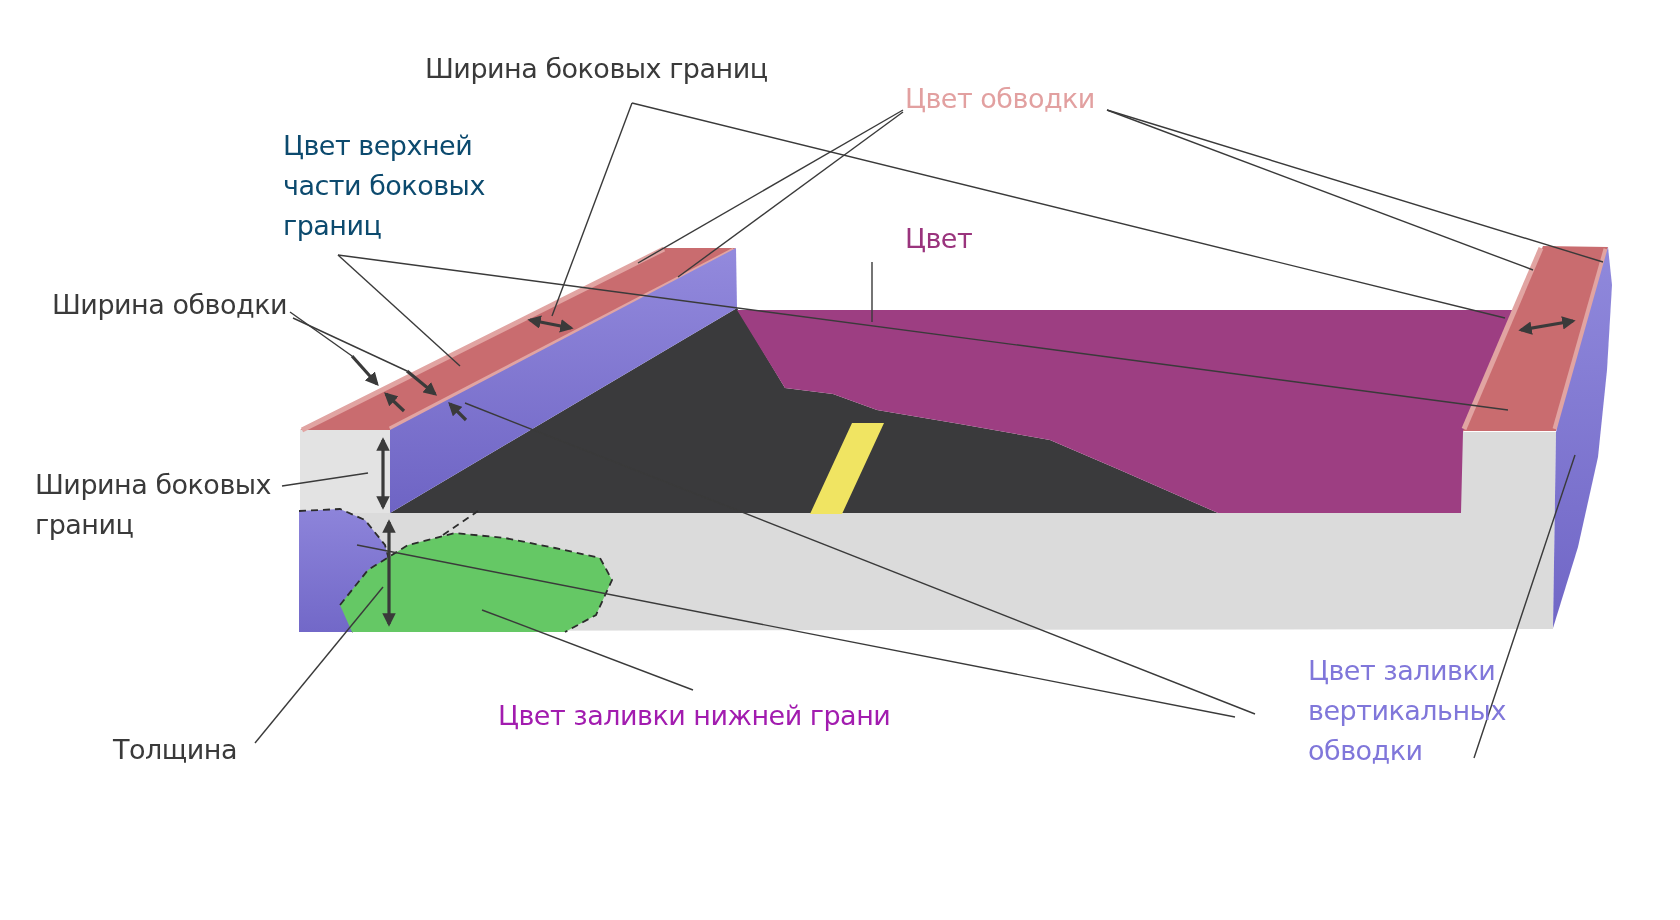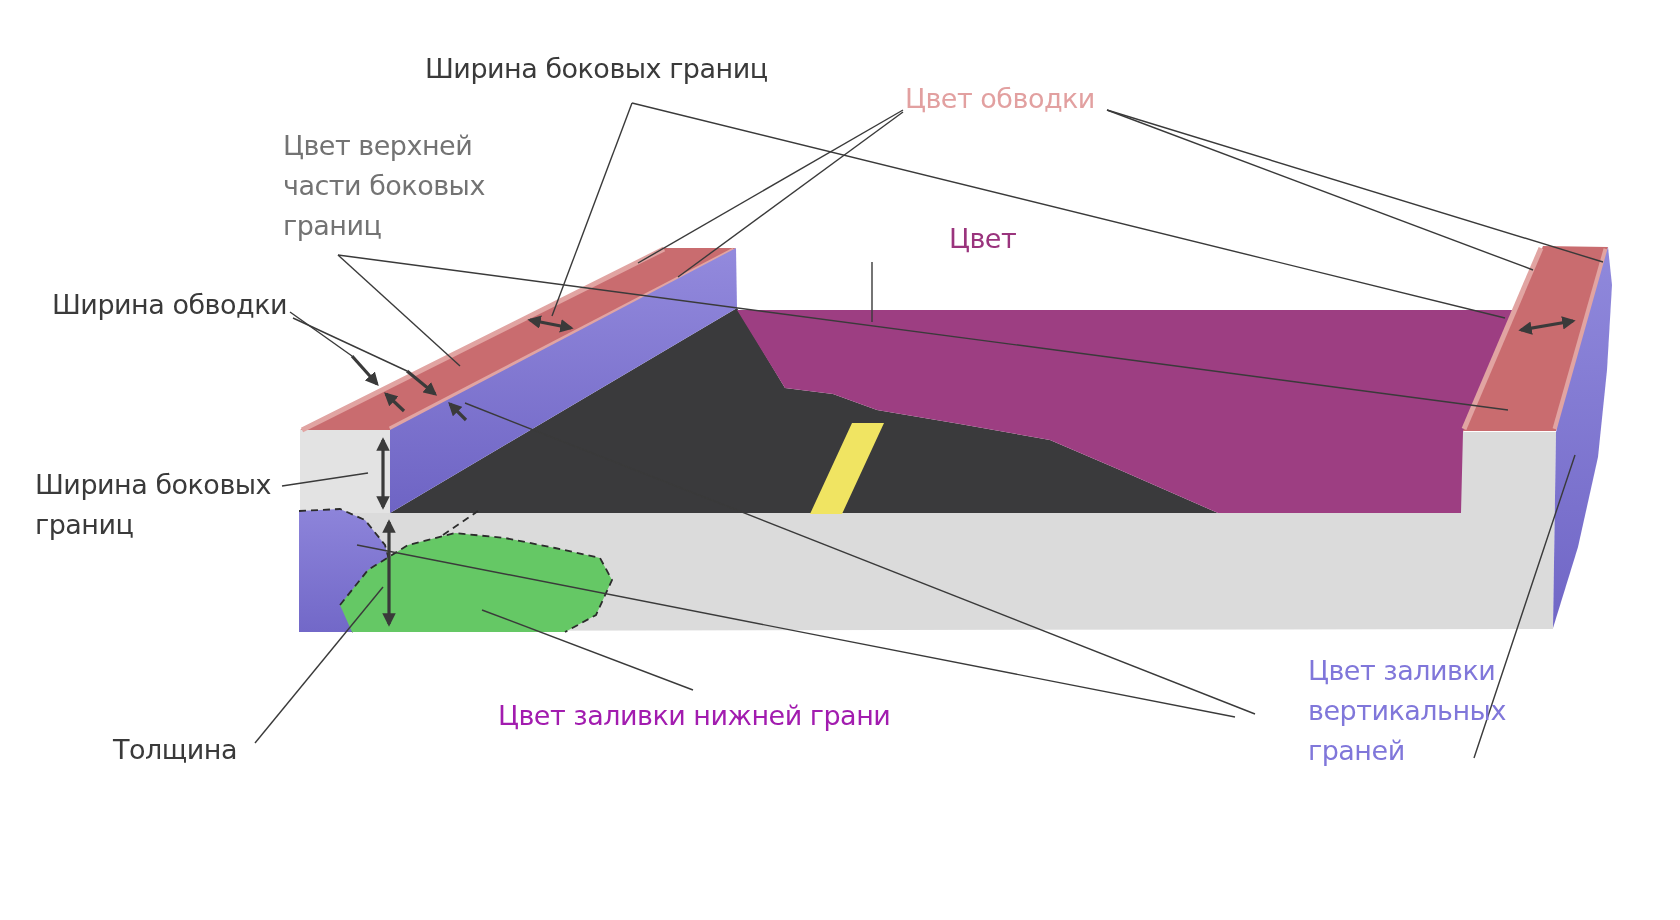--- a/index.html
+++ b/index.html
@@ -86,38 +86,38 @@
       <line x1="407" y1="371" x2="435" y2="394" marker-end="url(#ah)"></line>
       <line x1="404" y1="411" x2="386" y2="394" marker-end="url(#ah)"></line>
       <line x1="466" y1="420" x2="450" y2="404" marker-end="url(#ah)"></line>
     </g>
   </svg>
 
   <div class="lbl" style="left: 425px; top: 49px; color: rgb(58, 58, 58);">Ширина боковых границ</div>
 
   <div class="lbl" style="left: 905px; top: 79px; color: rgb(226, 160, 160);">Цвет обводки</div>
 
-  <div class="lbl" style="left: 283px; top: 126px; color: #737373;">
+  <div class="lbl" style="left: 283px; top: 126px; color: #0c4a6e;">
     <div>Цвет верхней</div>
     <div>части боковых</div>
     <div>границ</div>
   </div>
 
-  <div class="lbl" style="left: 905px; top: 219px; color: rgb(154, 52, 125); margin-left: 44px;">Цвет</div>
+  <div class="lbl" style="left: 905px; top: 219px; color: rgb(154, 52, 125);">Цвет</div>
 
   <div class="lbl" style="left: 52px; top: 285px; color: rgb(58, 58, 58);">Ширина обводки</div>
 
   <div class="lbl" style="left: 35px; top: 465px; color: rgb(58, 58, 58);">
     <div>Ширина боковых</div>
     <div>границ</div>
   </div>
 
   <div class="lbl" style="left: 113px; top: 730px; color: rgb(58, 58, 58);">Толщина</div>
 
   <div class="lbl" style="left: 498px; top: 696px; color: #a21caf;">Цвет заливки нижней грани</div>
 
   <div class="lbl" style="left: 1308px; top: 651px; color: rgb(128, 119, 218);">
     <div>Цвет заливки</div>
     <div>вертикальных</div>
-    <div>граней</div>
+    <div>обводки</div>
   </div>
 
 </div>
 
 </body></html>

